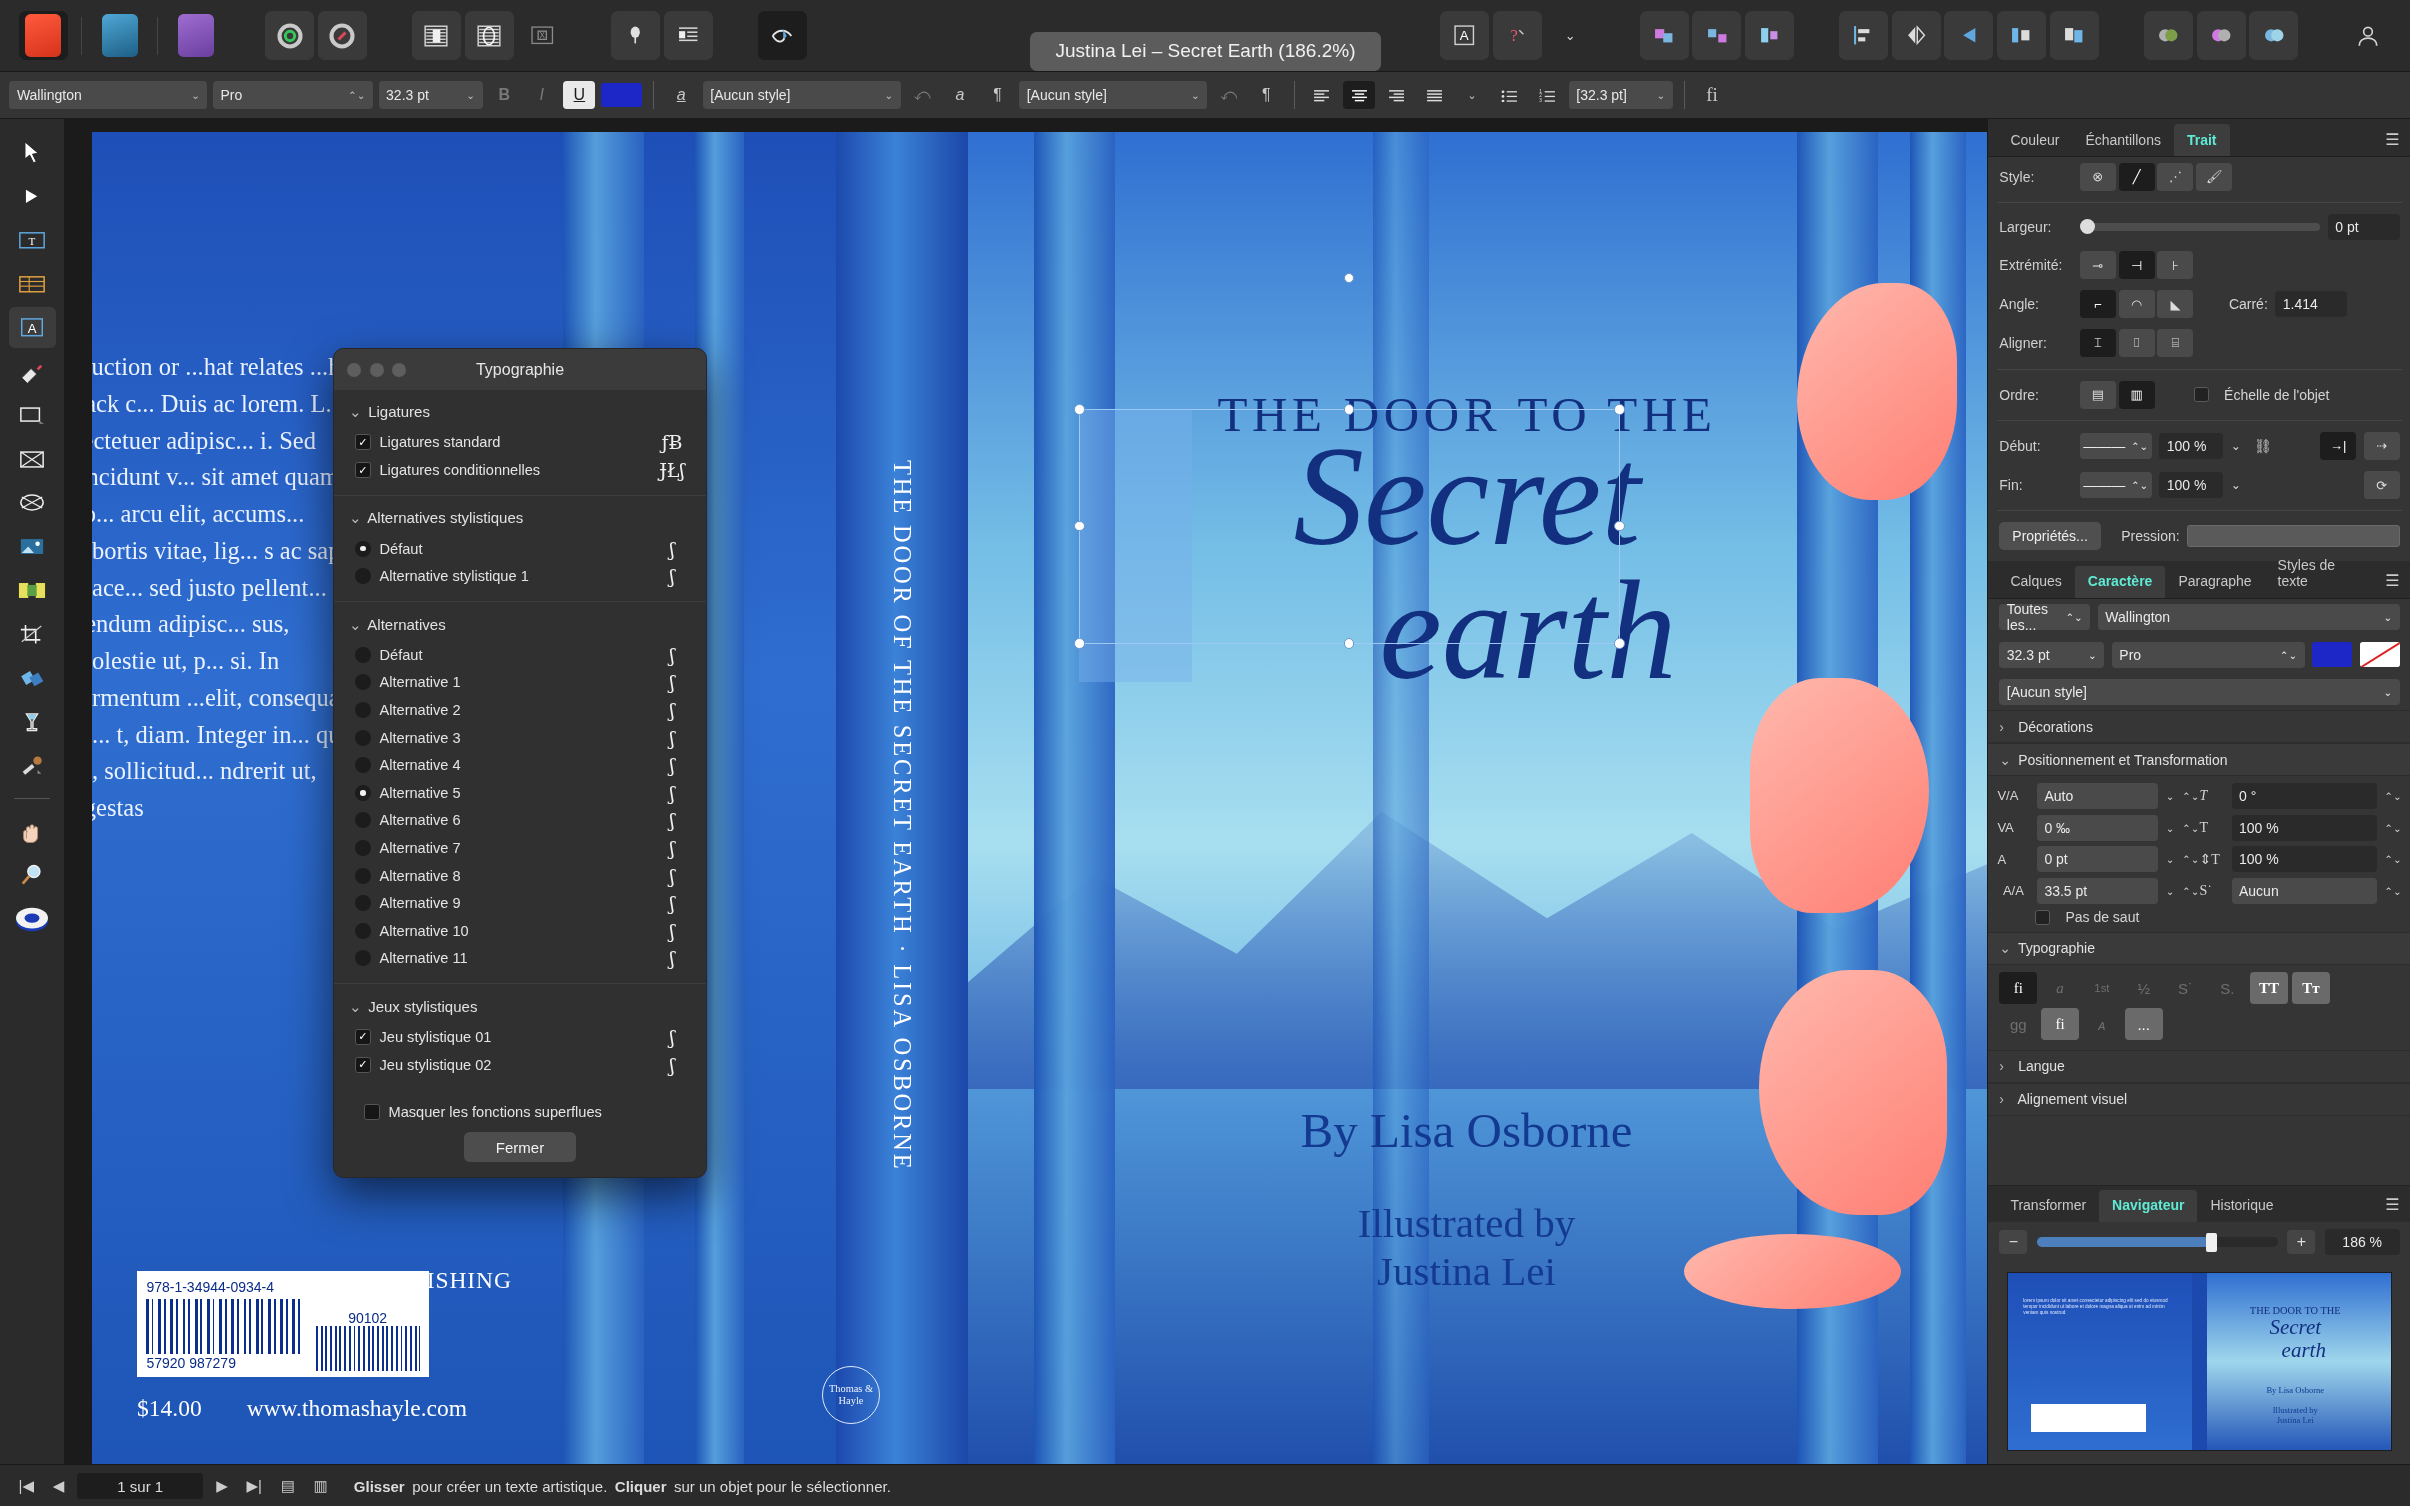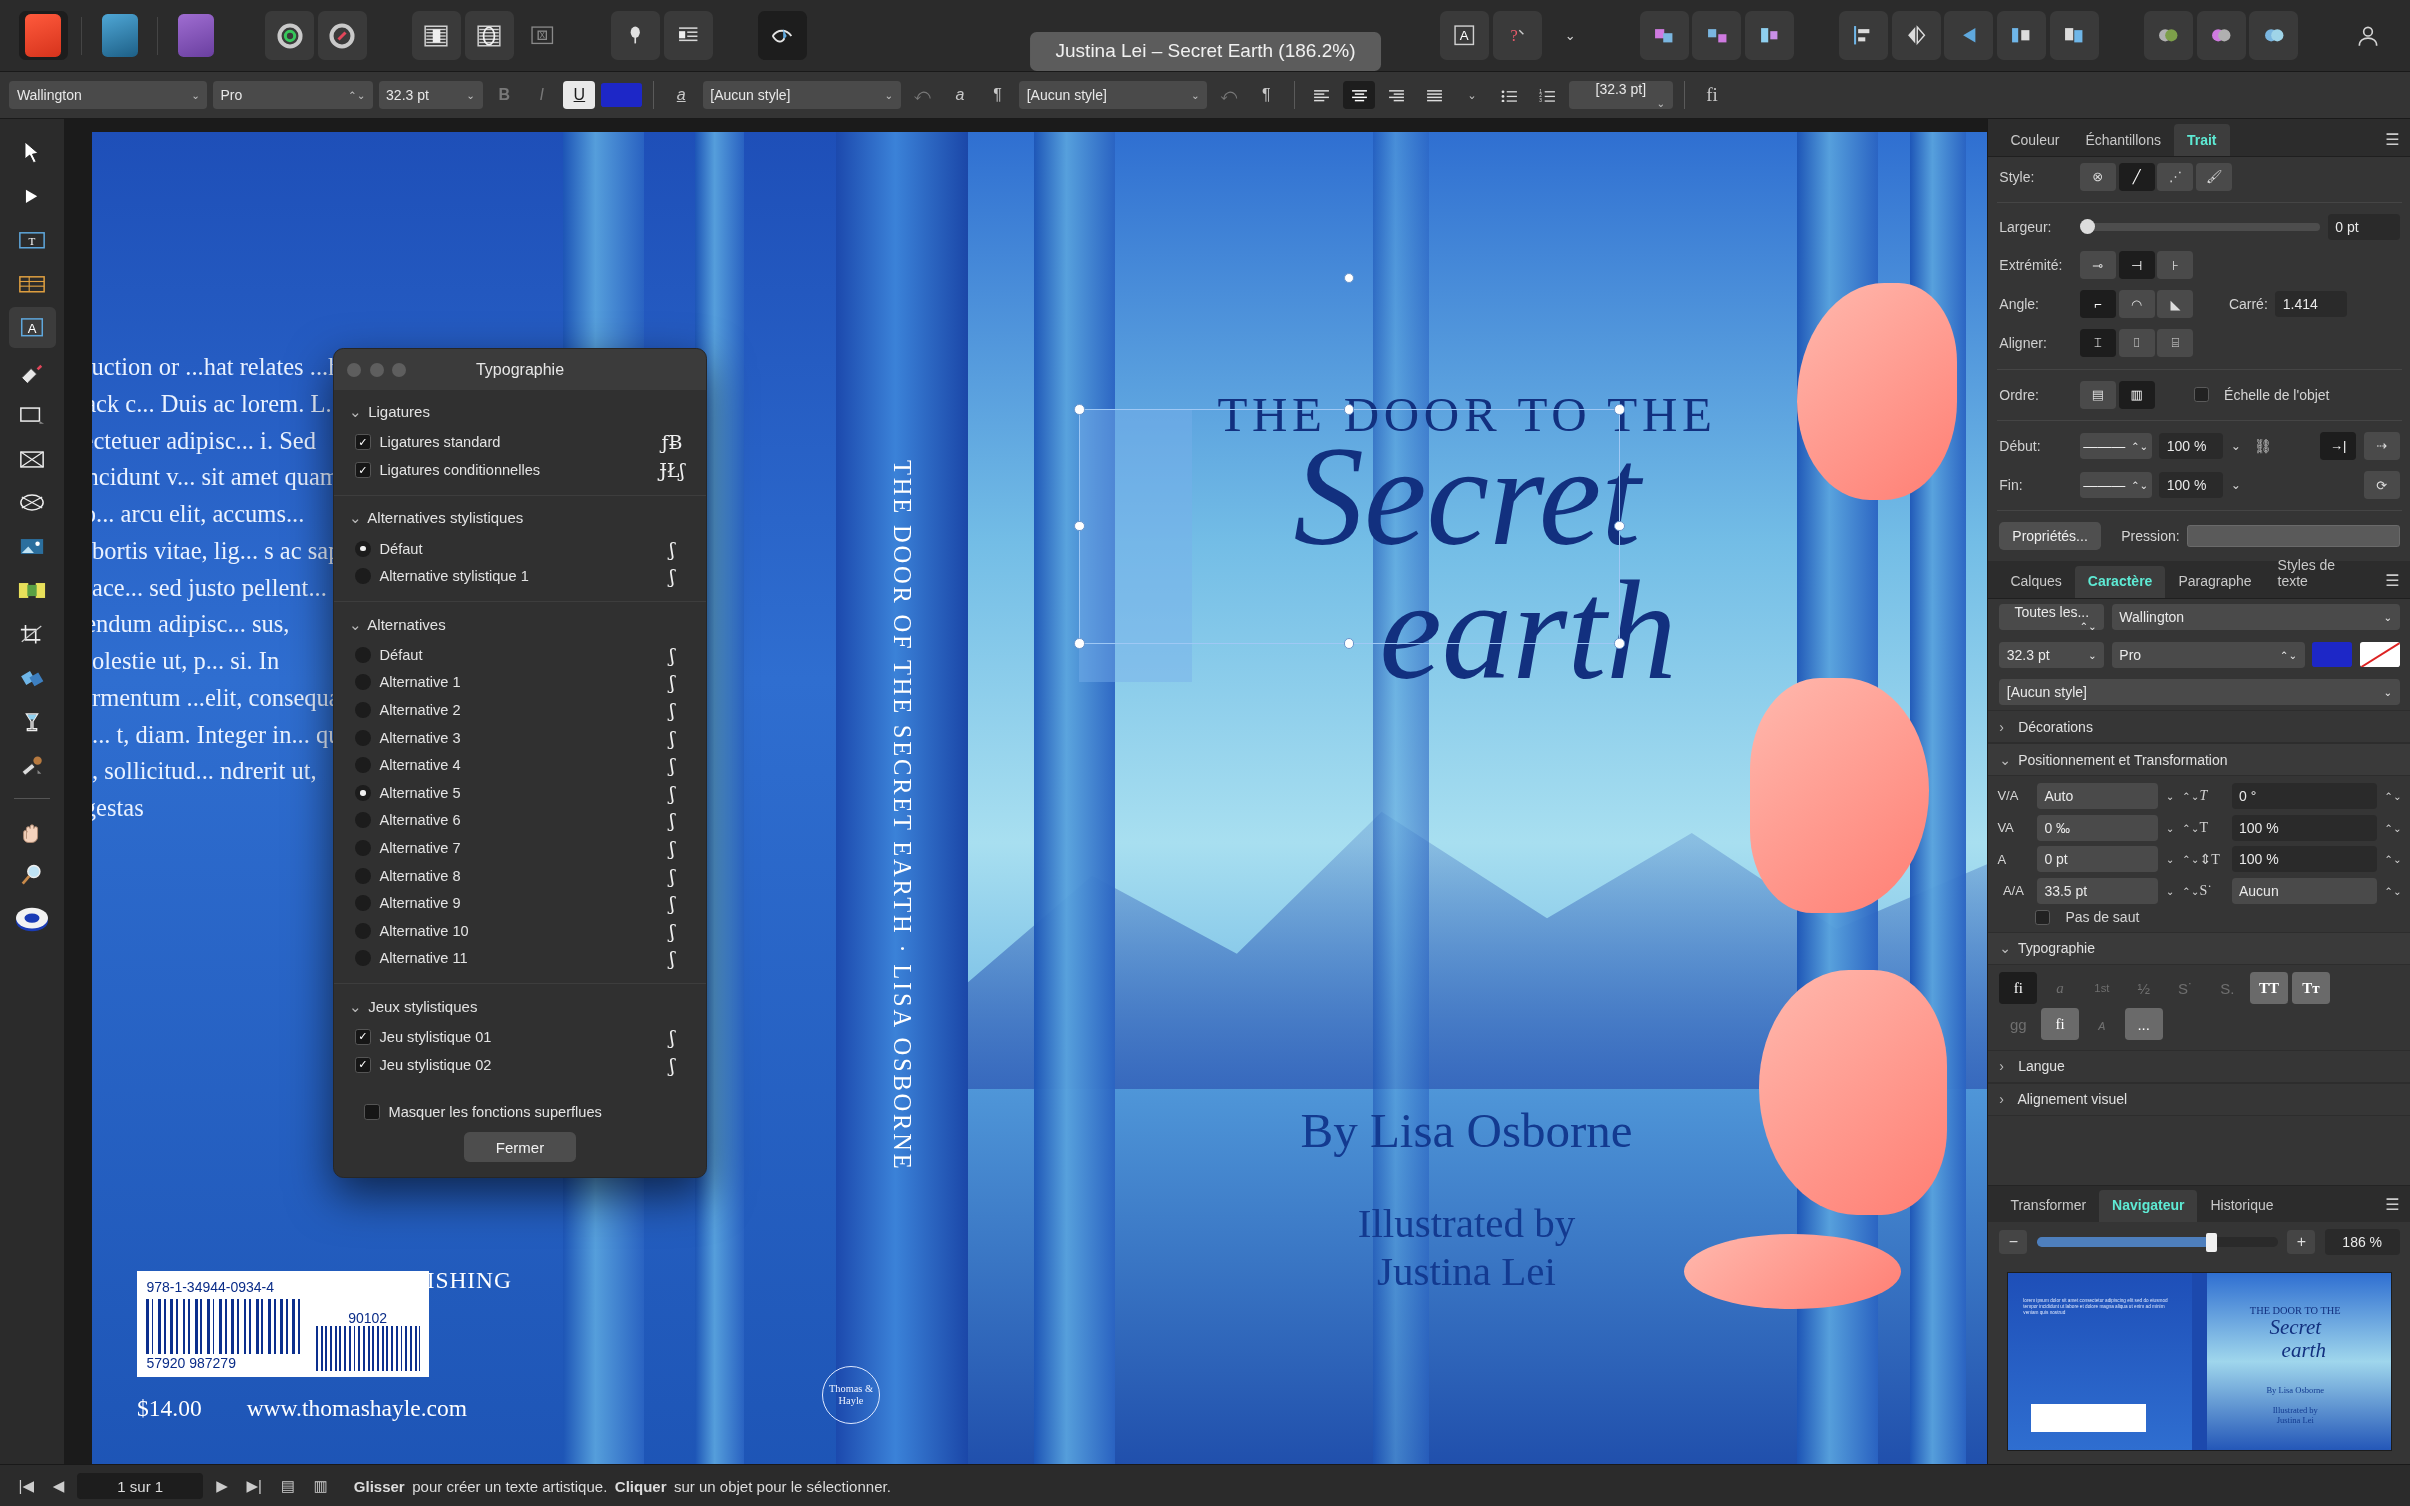--- a/index.html
+++ b/index.html
@@ -33,21 +33,21 @@
   .ctxbar { height:47px; background:#343434; display:flex; align-items:center;
     padding:0 9.4px; gap:5.6px; flex:0 0 47px; border-bottom:0.9px solid #1a1a1a; }
   .field { background:#4a4a4a; border-radius:3.8px; height:28px; display:flex; align-items:center;
     padding:0 7.5px; font-size:14px; color:#e8e8e8; position:relative; }
   .field .cv { margin-left:auto; opacity:.75; font-size:10.4px; padding-left:7.5px;}
   .fld-font { width:198px; }
   .fld-style { width:160px; }
   .fld-size { width:104px; }
   .fld-nostyle { width:198px; }
   .fld-nostyle2 { width:188px; }
-  .fld-lead { width:104px;flex-direction:column; }
+  .fld-lead { width:104px; }
   .cbtn { width:32px; height:28px; border-radius:3.8px; display:flex; align-items:center;
     justify-content:center; font-size:16px; color:#c8c8c8; }
   .cbtn.on { background:#e9e9e9; color:#1b1b1b; }
   .cbtn.dk { background:#1d1d1d; color:#fff; }
   .cbtn.dim { color:#787878; }
   .swatch { width:41px; height:24.5px; border-radius:2.8px; background:#1d27c7; }
   .vsep { width:0.9px; height:28px; background:#5a5a5a; margin:0 5.6px; }
 
   
   .body { flex:1; display:flex; min-height:0; }
@@ -919,21 +919,21 @@
 
       <div class="ptabs" style="margin-top:5.6px;">
         <div class="ptab">Calques</div>
         <div class="ptab act">Caractère</div>
         <div class="ptab">Paragraphe</div>
         <div class="ptab">Styles de texte</div>
         <div class="phamb">☰</div>
       </div>
 
       <div class="prow">
-        <div class="numbox lt" style="width:105px;flex-direction:column;">
+        <div class="numbox lt" style="width:91px;">
           <span>Toutes les...</span>
           <span style="margin-left:auto; font-size:10.4px;">⌃⌄</span>
           </div>
         <div class="numbox lt" style="flex:1;">
           <span>Wallington</span>
           <span style="margin-left:auto; font-size:10.4px;">⌄</span>
           </div>
       </div>
       <div class="prow">
         <div class="numbox lt" style="width:105px;">

